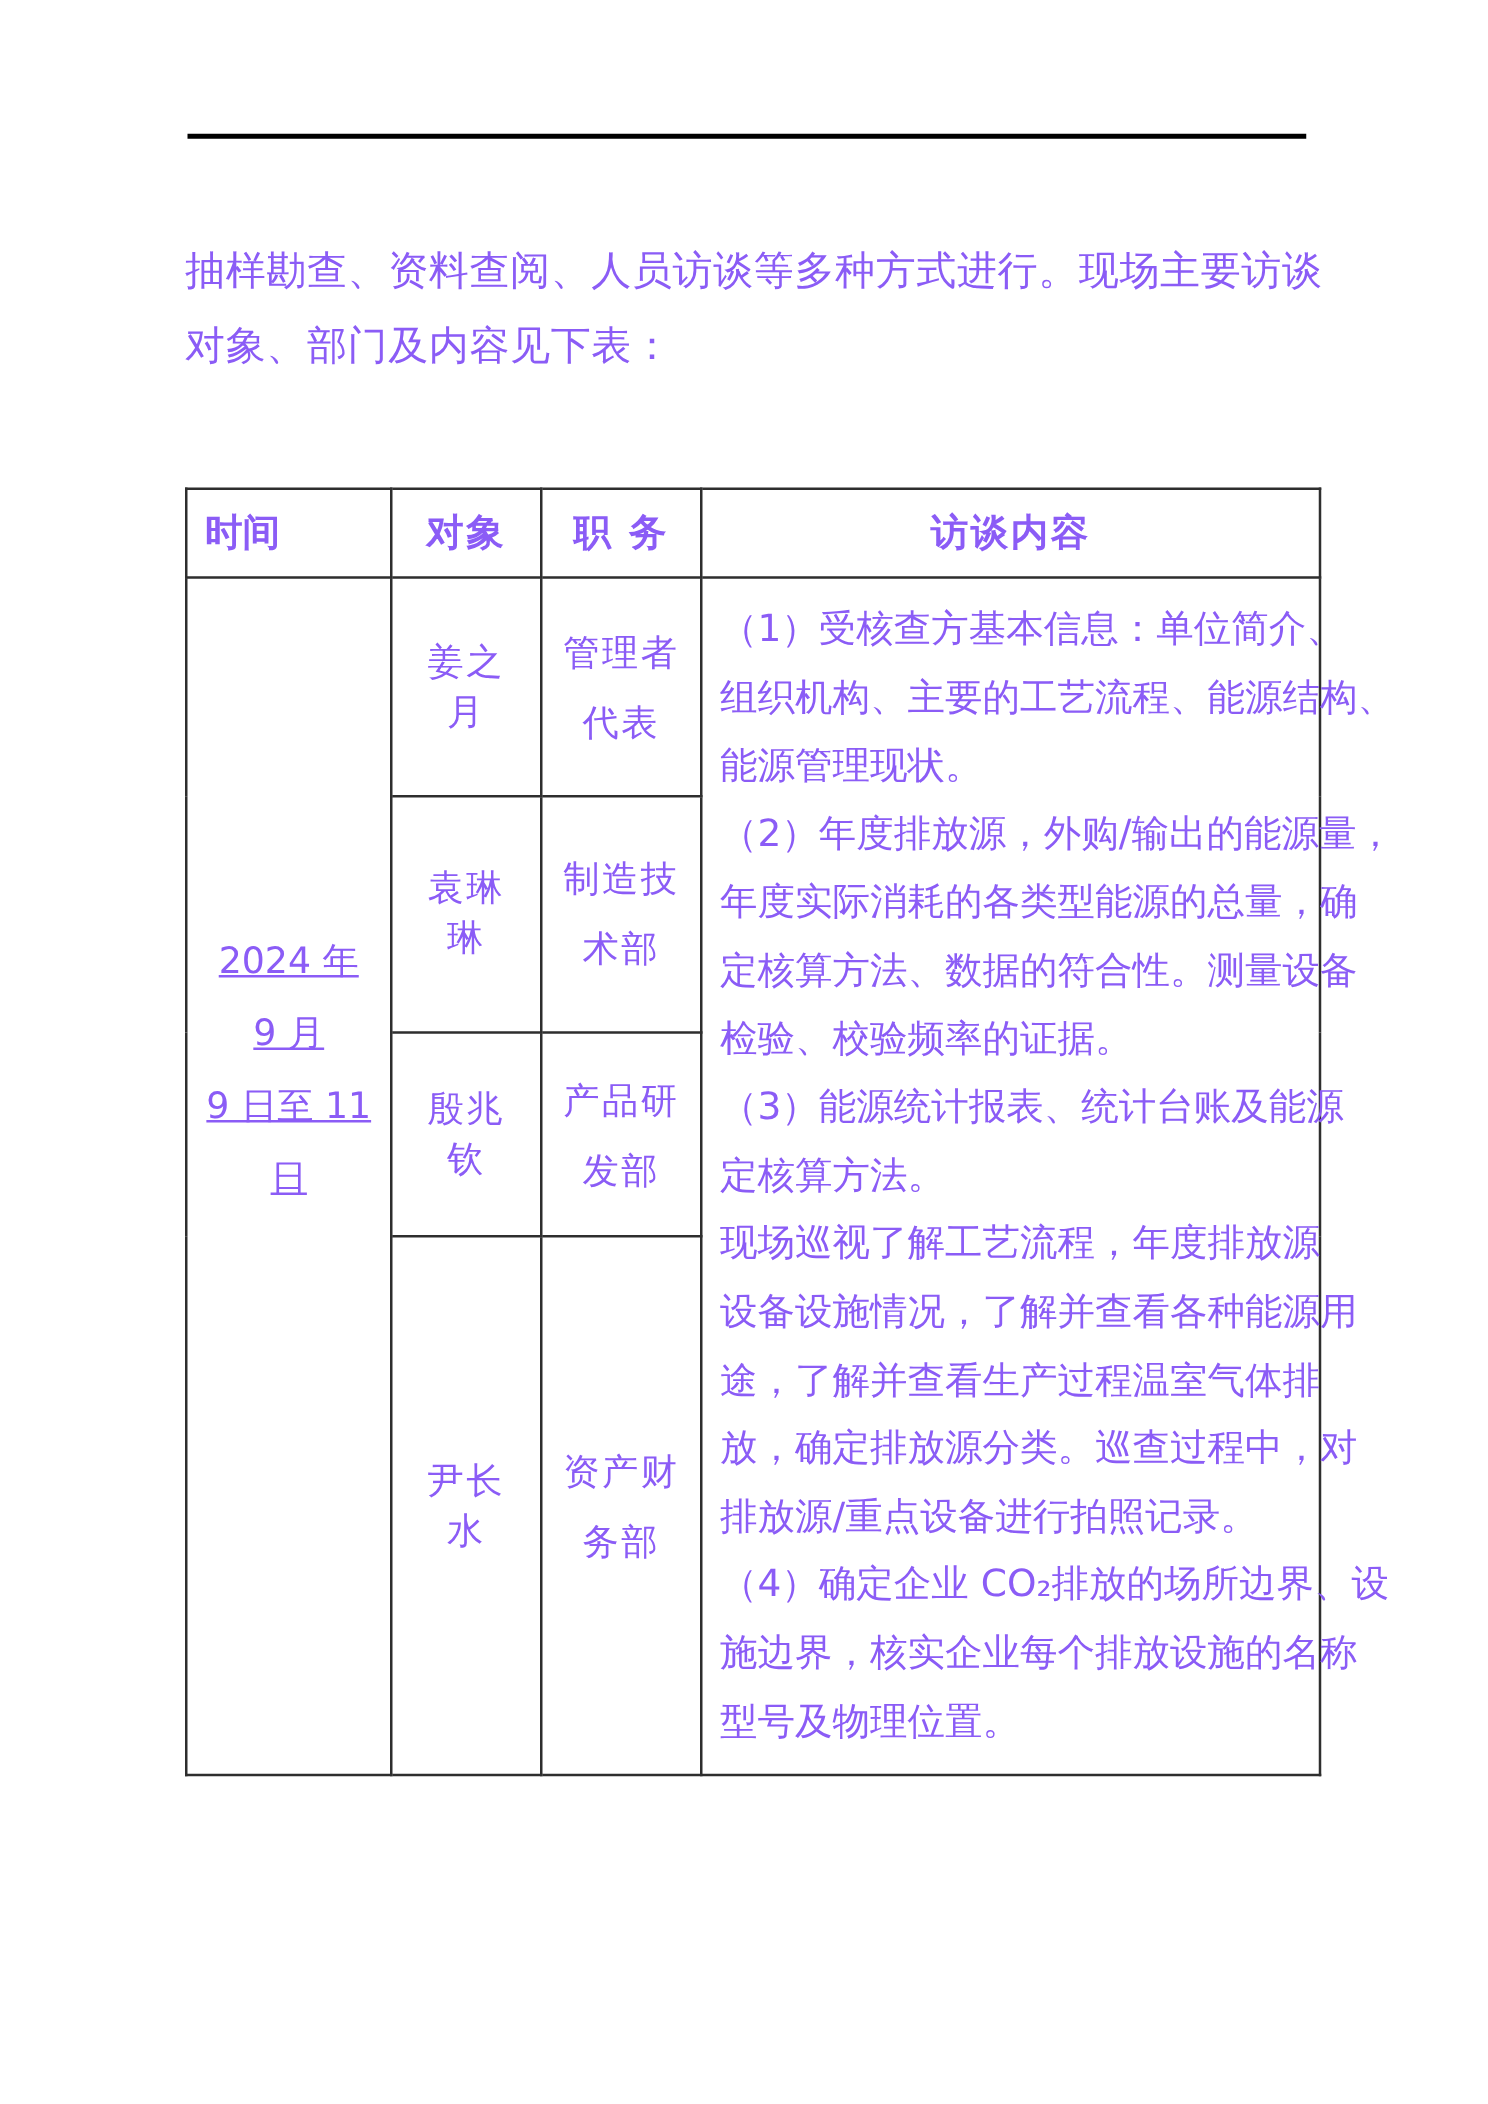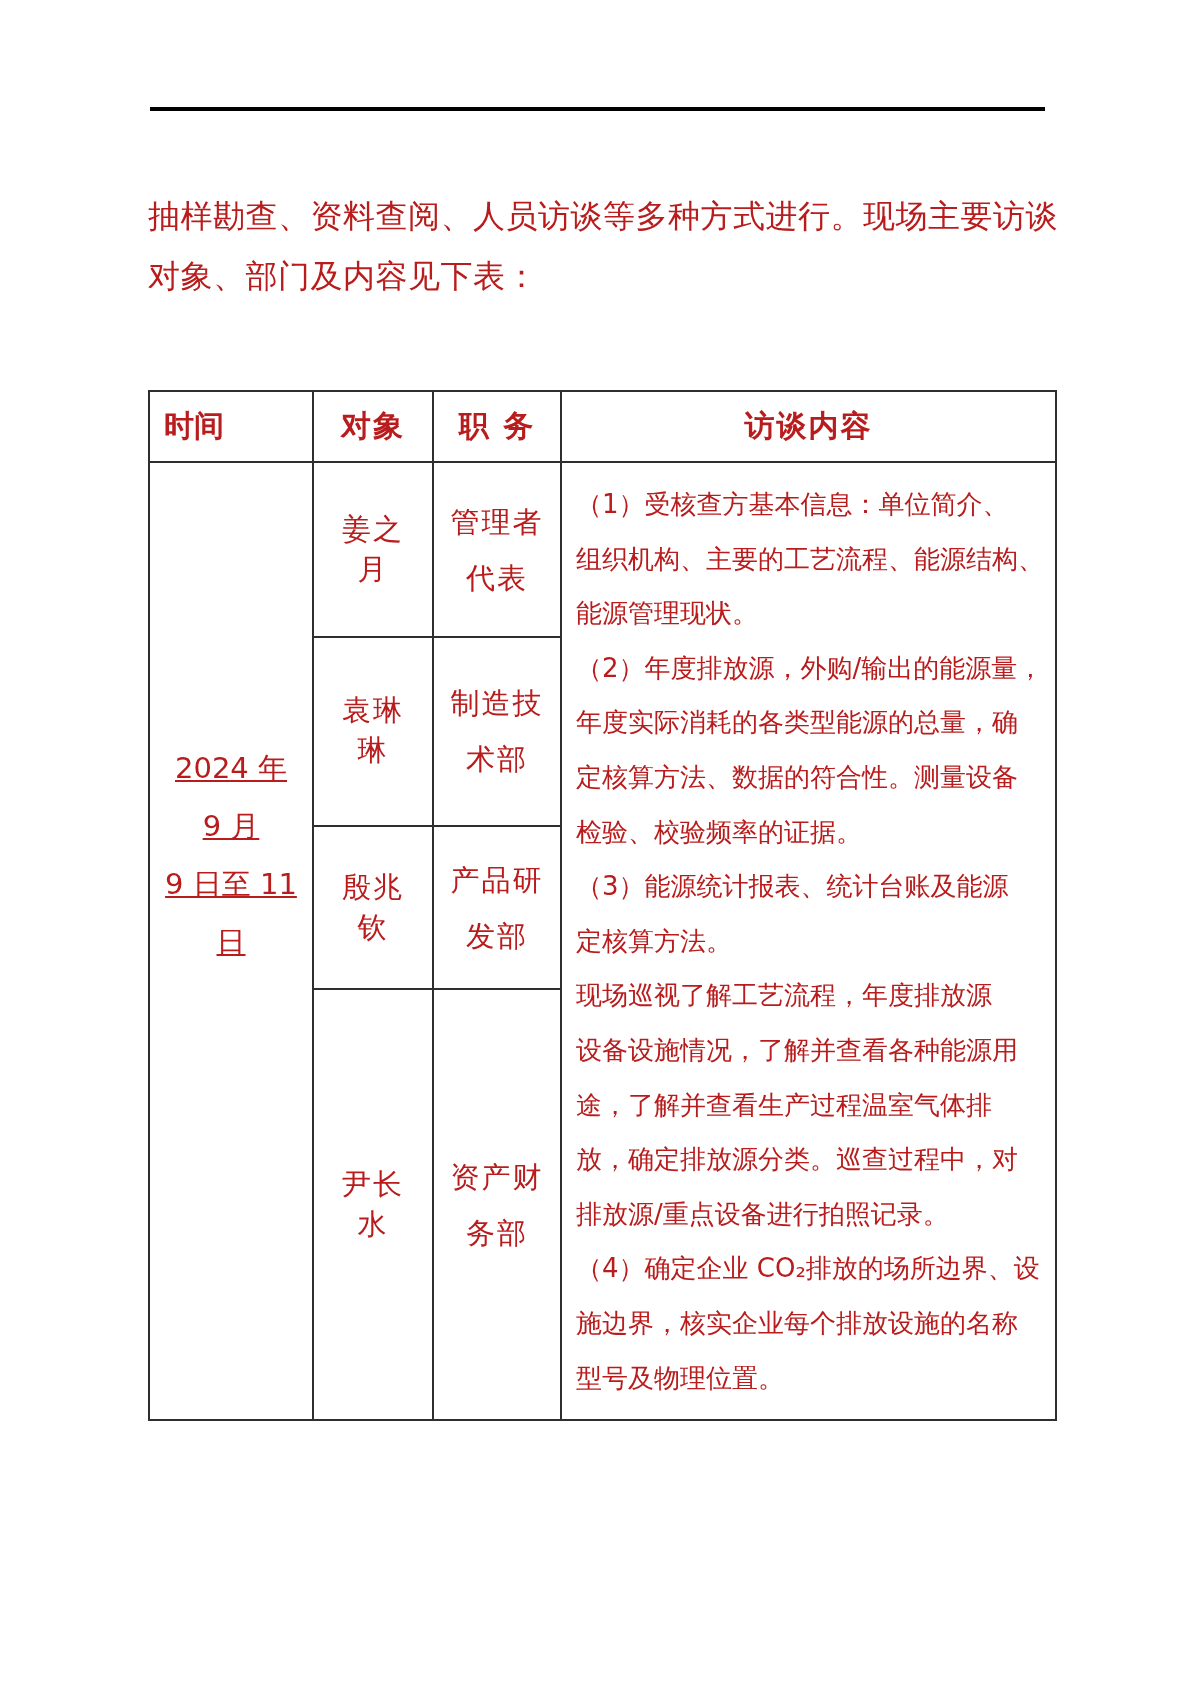--- a/index.html
+++ b/index.html
@@ -1,17 +1,17 @@
 <!DOCTYPE html>
 <html><head>
 <meta charset="utf-8">
 <style>
   html,body{margin:0;padding:0;background:#ffffff;}
   .page{position:relative;width:1190px;height:1521px;background:#ffffff;overflow:hidden;
-        font-family:"DejaVu Sans",sans-serif;color:#b91c1c;}
+        font-family:"DejaVu Sans",sans-serif;color:#8b5cf6;}
   .header-rule{position:absolute;left:150px;top:107px;width:895px;height:4px;background:#000;}
   .intro{position:absolute;left:148px;top:186px;width:905px;font-size:32px;line-height:60px;
          letter-spacing:0.5px;}
   .intro .ln{white-space:nowrap;}
   .caption{position:absolute;left:148px;top:334px;width:907px;text-align:center;font-size:26px;
            letter-spacing:1px;}
   .tblwrap{position:absolute;left:148px;top:390px;}
   table.itv{border-collapse:collapse;table-layout:fixed;width:907px;}
   table.itv col.c-time{width:164px;}
   table.itv col.c-subj{width:120px;}
@@ -23,21 +23,21 @@
   th.h-time{text-align:left;padding-left:12px;}
   th.h-subj,th.h-pos,th.h-cont{text-align:center;letter-spacing:2px;border-radius:25px;}
   tr.r1{height:170px;}
   tr.r2{height:183px;}
   tr.r3{height:159px;}
   tr.r4{height:418px;}
   td.time{text-align:center;vertical-align:middle;font-size:29px;line-height:58px;text-decoration:underline;}
   td.time .time-inner{transform:translateY(-86px);}
   td.subject{text-align:center;vertical-align:middle;font-size:29px;letter-spacing:2px;font-family:Liberation Serif, serif;}
   td.position{text-align:center;vertical-align:middle;font-size:29px;line-height:56px;letter-spacing:2px;}
-  td.content{vertical-align:top;font-size:26px;line-height:54.6px;padding:0 6px 0 12px;margin-left:20px;}
+  td.content{vertical-align:top;font-size:30px;line-height:54.6px;padding:0 6px 0 12px;margin-left:20px;}
   td.content .ln{white-space:nowrap;}
   .pageno{position:absolute;top:1554px;left:0;width:100%;text-align:center;font-size:23px;}
 </style>
 </head>
 <body>
 
 <div class="page">
 
   <div class="header-rule"></div>
 

